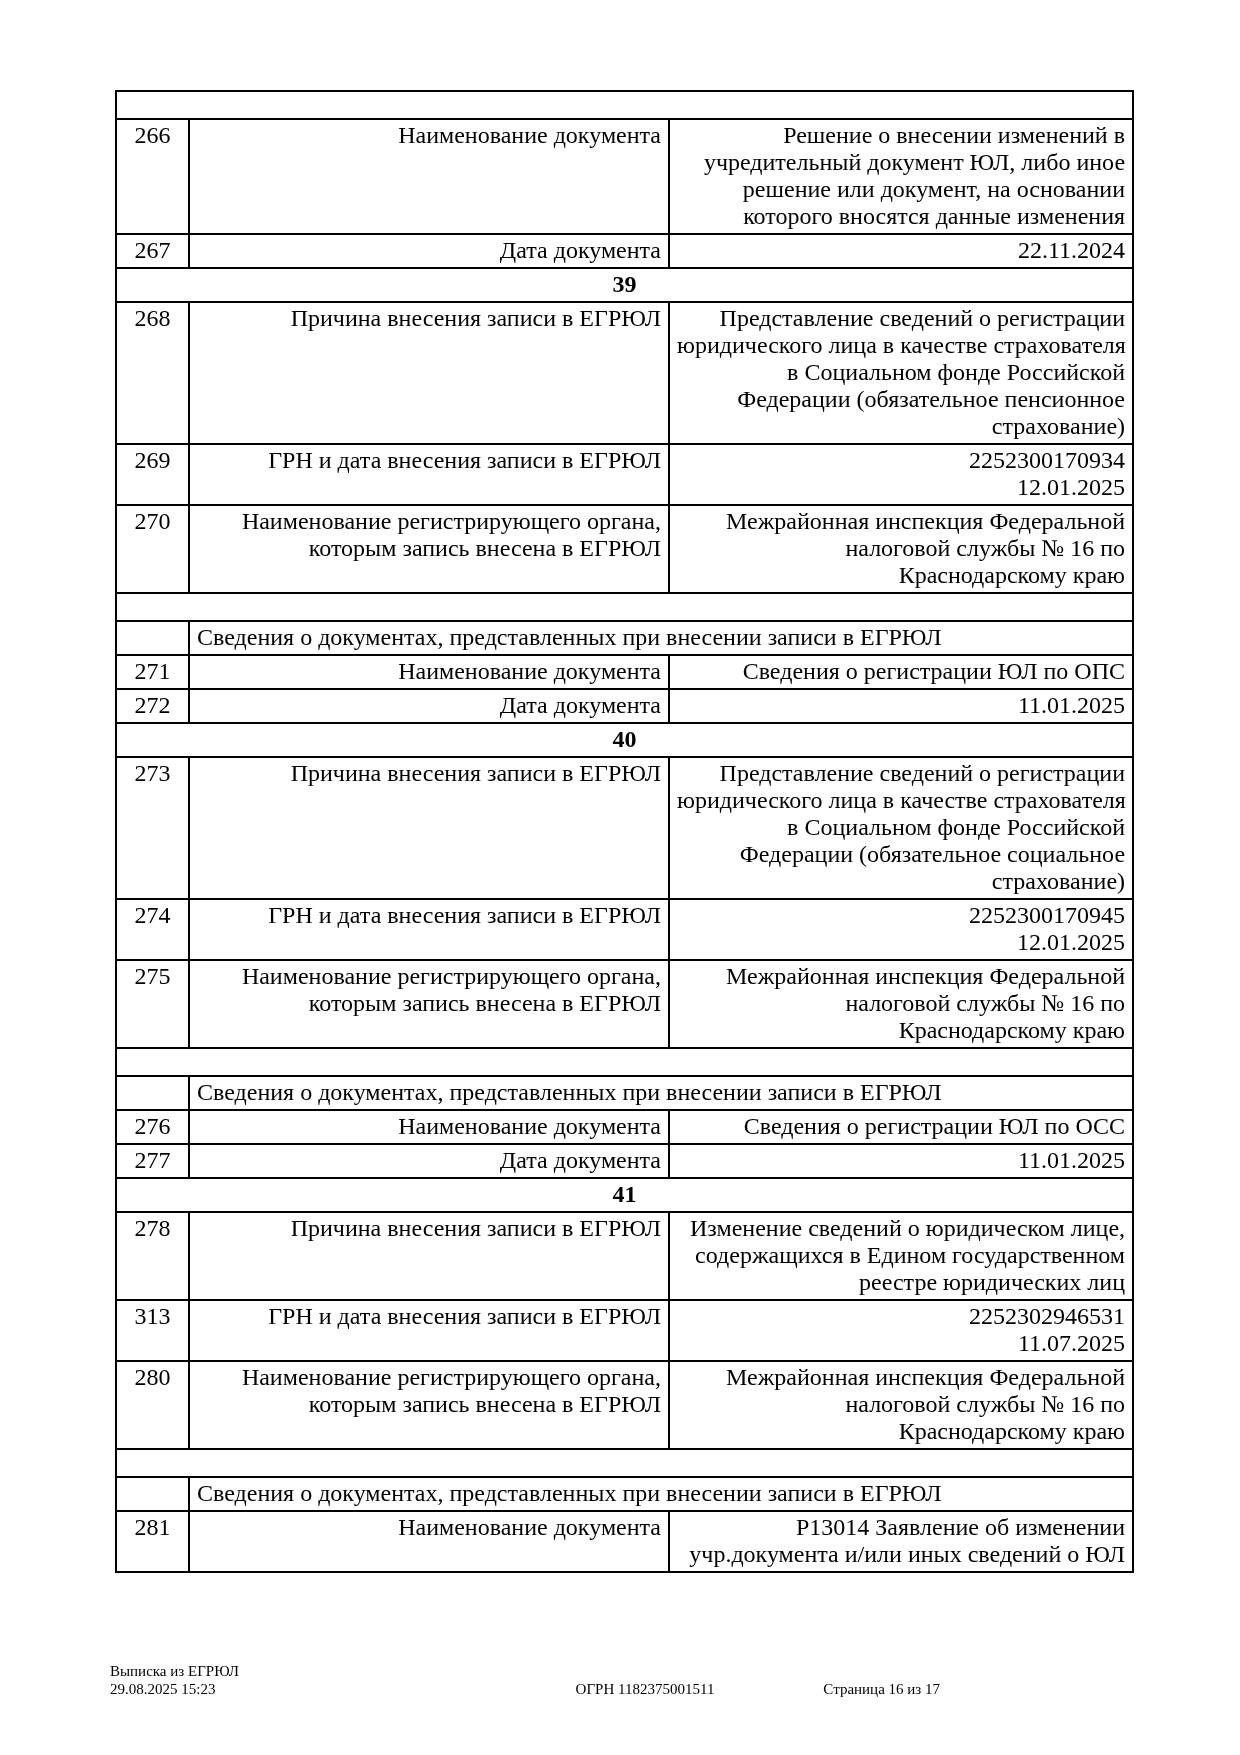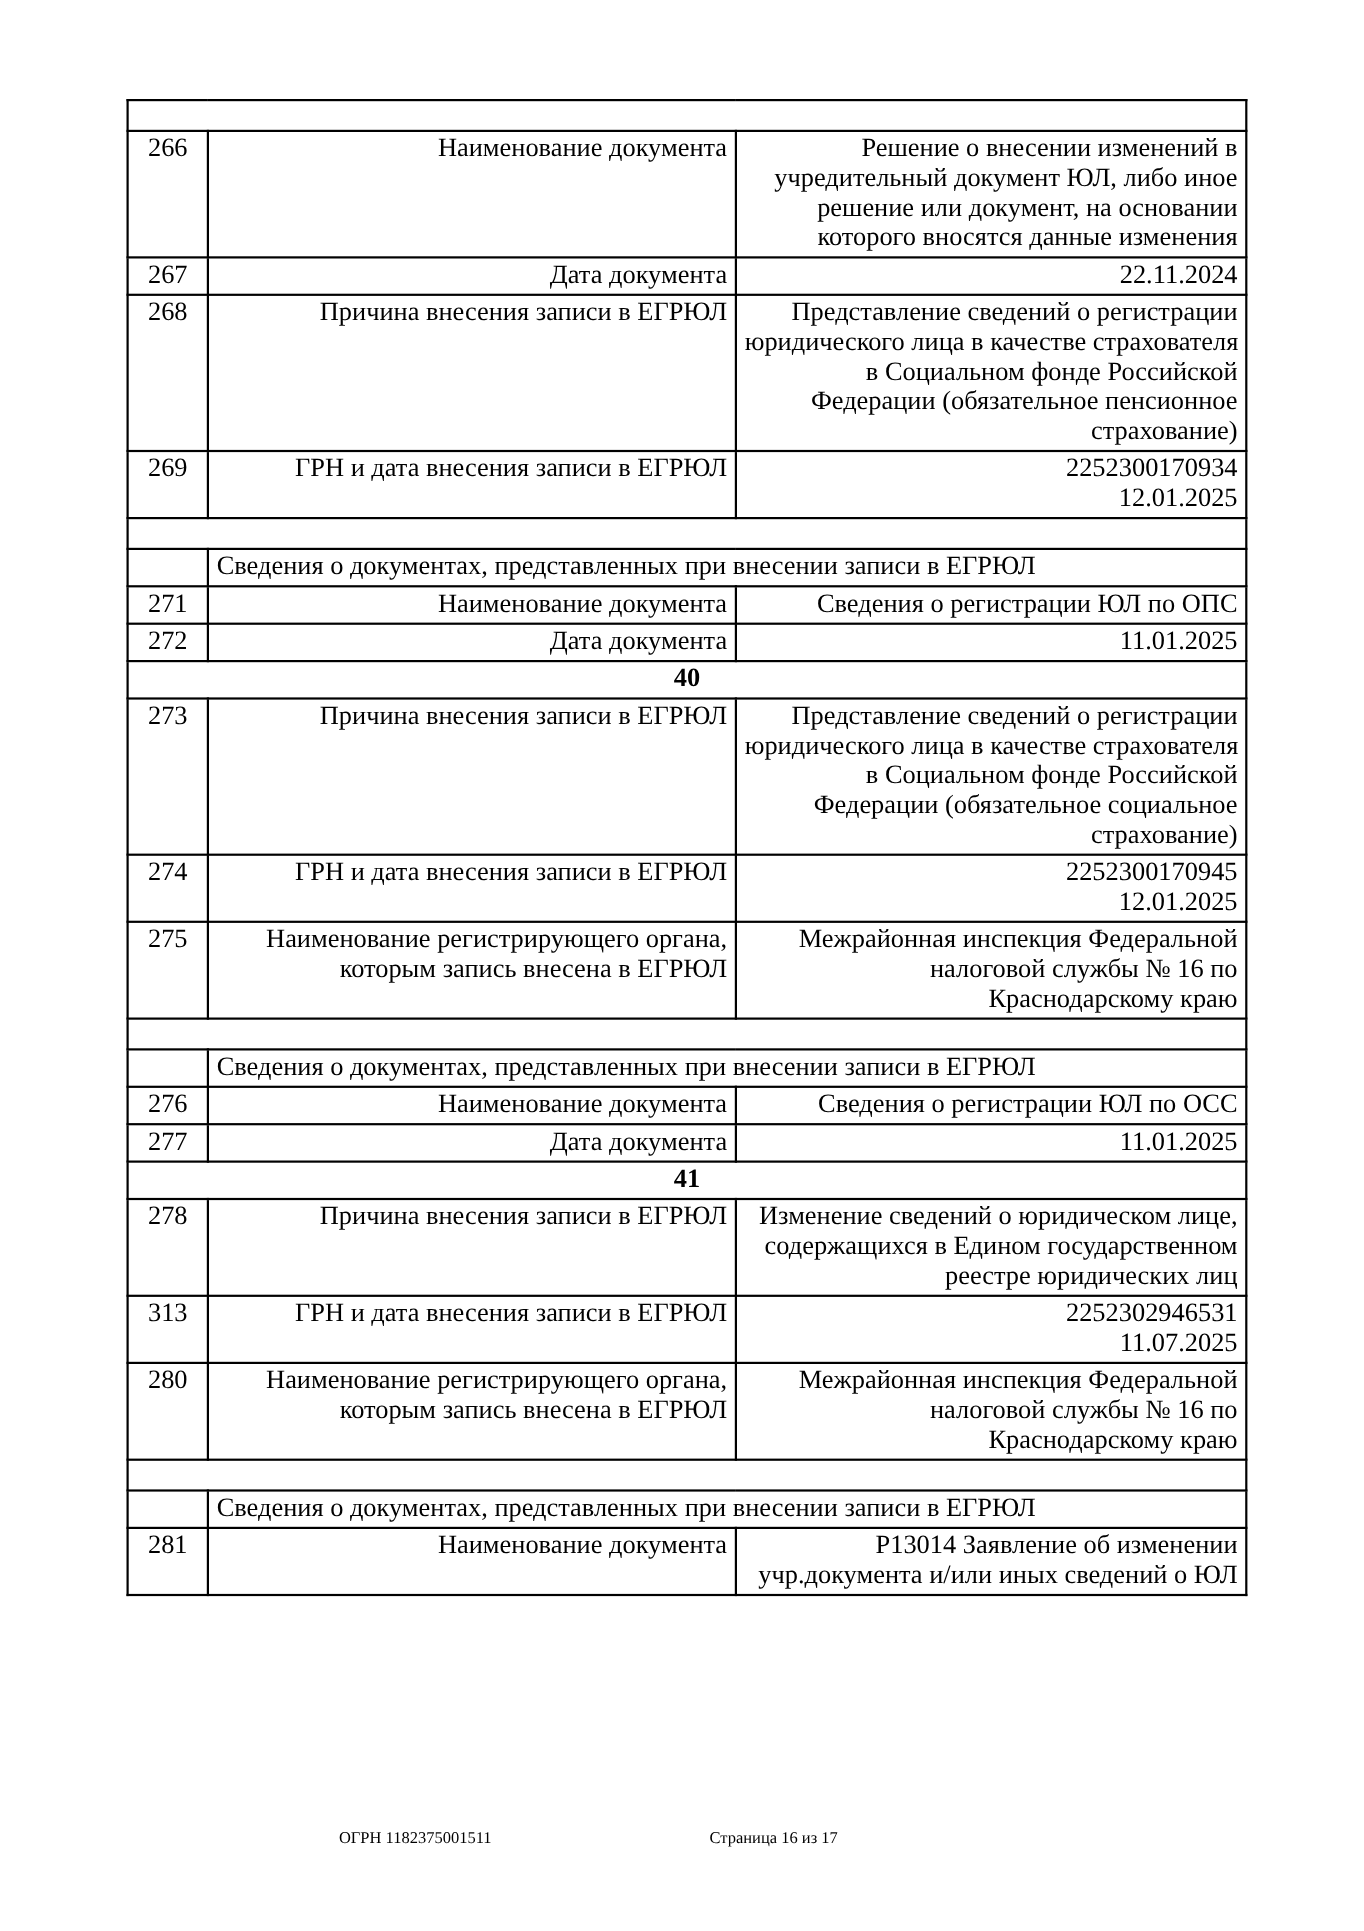--- a/index.html
+++ b/index.html
@@ -93,20 +93,23 @@
       <tr>
         <td class="num-cell">267</td>
         <td class="label-cell">
           <div class="tline">Дата документа</div>
         </td>
         <td class="value-cell">
           <div class="tline">22.11.2024</div>
         </td>
       </tr>
       <tr>
+        <td class="section-cell" colspan="3">39</td>
+      </tr>
+      <tr>
         <td class="num-cell">268</td>
         <td class="label-cell">
           <div class="tline">Причина внесения записи в ЕГРЮЛ</div>
         </td>
         <td class="value-cell">
           <div class="tline">Представление сведений о регистрации</div>
           <div class="tline">юридического лица в качестве страхователя</div>
           <div class="tline">в Социальном фонде Российской</div>
           <div class="tline">Федерации (обязательное пенсионное</div>
           <div class="tline">страхование)</div>
@@ -116,20 +119,32 @@
         <td class="num-cell">269</td>
         <td class="label-cell">
           <div class="tline">ГРН и дата внесения записи в ЕГРЮЛ</div>
         </td>
         <td class="value-cell">
           <div class="tline">2252300170934</div>
           <div class="tline">12.01.2025</div>
         </td>
       </tr>
       <tr>
+        <td class="num-cell">270</td>
+        <td class="label-cell">
+          <div class="tline">Наименование регистрирующего органа,</div>
+          <div class="tline">которым запись внесена в ЕГРЮЛ</div>
+        </td>
+        <td class="value-cell">
+          <div class="tline">Межрайонная инспекция Федеральной</div>
+          <div class="tline">налоговой службы № 16 по</div>
+          <div class="tline">Краснодарскому краю</div>
+        </td>
+      </tr>
+      <tr>
         <td class="spacer-cell" colspan="3"></td>
       </tr>
       <tr>
         <td class="num-cell"></td>
         <td class="docs-header-cell" colspan="2">Сведения о документах, представленных при внесении записи в ЕГРЮЛ</td>
       </tr>
       <tr>
         <td class="num-cell">271</td>
         <td class="label-cell">
           <div class="tline">Наименование документа</div>
@@ -260,15 +275,19 @@
         </td>
         <td class="value-cell">
           <div class="tline">Р13014 Заявление об изменении</div>
           <div class="tline">учр.документа и/или иных сведений о ЮЛ</div>
         </td>
       </tr>
     </tbody>
 </table>
 
 <div class="page-footer">
+  <div class="f-left">
+    <div>Выписка из ЕГРЮЛ</div>
+    <div>29.08.2025 15:23</div>
+  </div>
   <div class="f-center">ОГРН 1182375001511</div>
   <div class="f-right">Страница 16 из 17</div>
 </div>
 
 </body></html>

